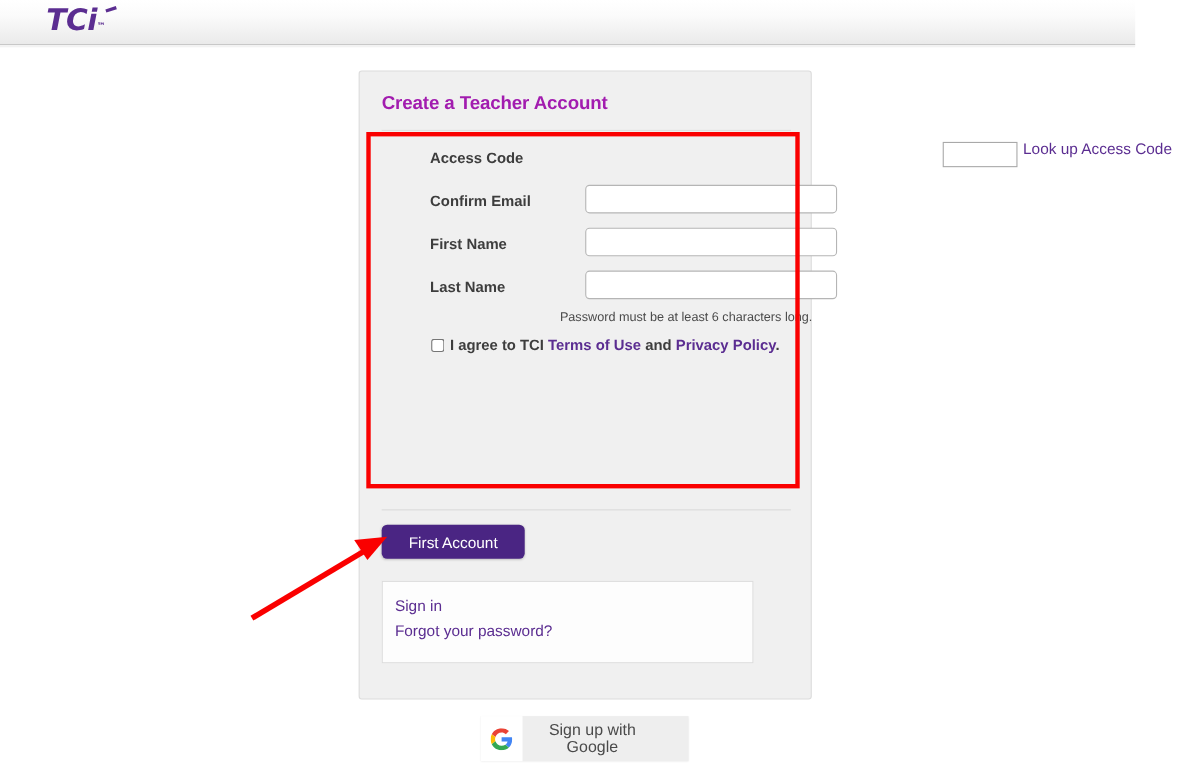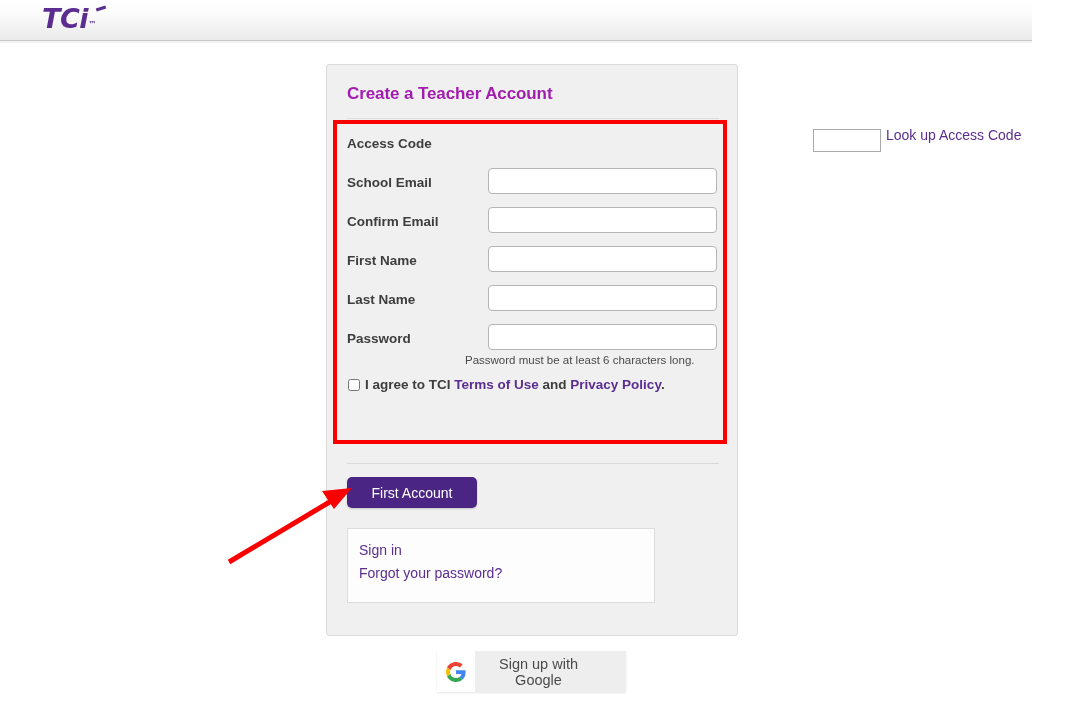--- a/index.html
+++ b/index.html
@@ -97,20 +97,21 @@
     height: 1px;
     background: #dedede;
   }
 
   
   .form-area {
     position: absolute;
     left: 0;
     top: 62px;
     width: 100%;
+    padding-left: 44px;
   }
   .form-row {
     position: relative;
     height: 39px;
   }
   .form-label {
     position: absolute;
     left: 20px;
     top: 9px;
     font-size: 13.5px;
@@ -218,21 +219,21 @@
     font-size: 14px;
     cursor: pointer;
     box-shadow: 0 1px 2px rgba(0,0,0,0.18);
     padding: 0;
   }
 
   .links-panel {
     position: absolute;
     left: 20px;
     top: 463px;
-    width: 308px;
+    width: 338px;
     height: 75px;
     background: #fdfdfd;
     border: 1px solid #dcdcdc;
     box-sizing: border-box;
   }
   .panel-link {
     position: absolute;
     left: 11px;
     font-size: 14px;
     color: #5b2d91;
@@ -310,44 +311,36 @@
   <div class="title-divider"></div>
 
   <div class="form-area">
 
     <div class="form-row">
       <span class="form-label">Access Code</span>
       <input class="access-input" type="text" value="" style="">
       <a class="lookup-link" href="#">Look up Access Code</a>
     </div>
 
-    <div class="form-row">
-      <span class="form-label">School Email</span>
-      <input class="text-input" type="text" value="" style="">
-    </div>
 
     <div class="form-row">
       <span class="form-label">Confirm Email</span>
       <input class="text-input" type="text" value="" style="">
     </div>
 
     <div class="form-row">
       <span class="form-label">First Name</span>
       <input class="text-input" type="text" value="" style="">
     </div>
 
     <div class="form-row">
       <span class="form-label">Last Name</span>
       <input class="text-input" type="text" value="" style="">
     </div>
 
-    <div class="form-row" style="height:32px">
-      <span class="form-label">Password</span>
-      <input class="text-input" type="password" value="" style="">
-    </div>
 
     <div style="position:relative;height:21px">
       <span class="hint-text" style="top:0">Password must be at least 6 characters long.</span>
     </div>
 
 
     <div class="agree-row">
       <input class="agree-checkbox" type="checkbox" style="">
       <span class="agree-text"><span>I agree to TCI </span><a href="#">Terms of Use</a><span> and </span><a href="#">Privacy Policy</a><span>.</span></span>
     </div>

